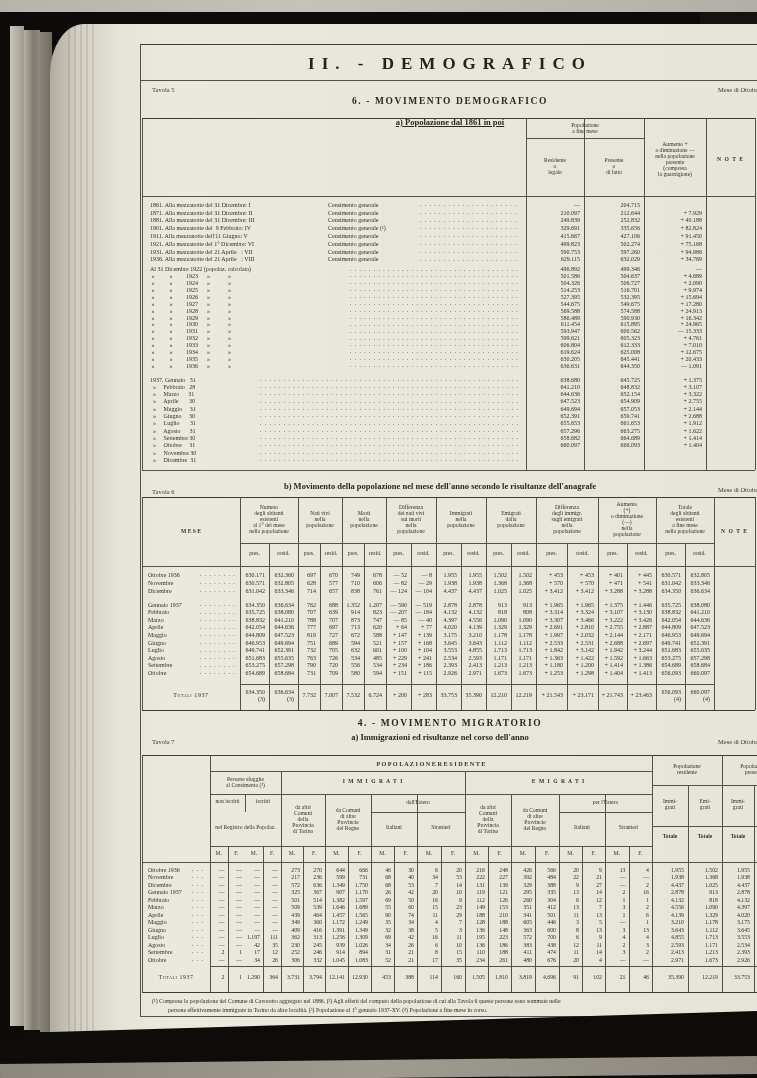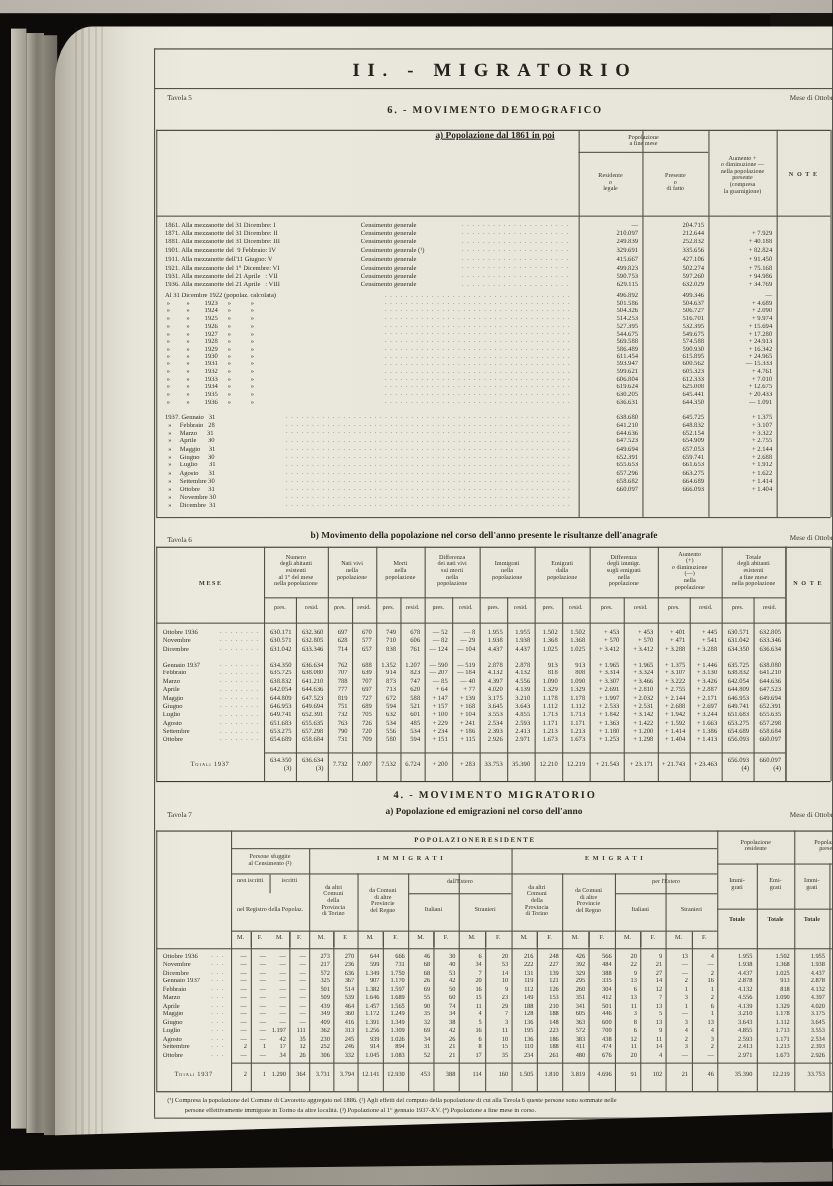--- a/index.html
+++ b/index.html
@@ -47,21 +47,21 @@
   <div class="abs top-strip"></div>
   <div class="abs corner-tr"></div>
   <div class="abs page-stack-1"></div>
   <div class="abs page-stack-2"></div>
   <div class="abs page-stack-3"></div>
 
   <div class="abs page"></div>
 
   <div class="abs" id="content" style="left:0;top:0;width:757px;height:1078px;">
 
-    <div class="t title center" style="left:230px;top:54px;width:440px;">II.  -  MIGRATORIO</div>
+    <div class="t title center" style="left:230px;top:54px;width:440px;">II.  -  DEMOGRAFICO</div>
 
     <div class="line thick" style="left:140px;top:44px;width:617px;height:1.2px;"></div>
     <div class="line" style="left:140px;top:80px;width:617px;height:0.8px;"></div>
     <div class="line" style="left:140px;top:44px;width:0.8px;height:972px;"></div>
     <div class="line" style="left:140px;top:1016px;width:617px;height:0.8px;"></div>
 
     <div class="t meta" style="left:152px;top:86px;">Tavola 5</div>
     <div class="t meta" style="left:718px;top:86px;width:60px;white-space:nowrap;">Mese di Ottobre</div>
     <div class="t sec-title center" style="left:250px;top:96px;width:400px;">6. - MOVIMENTO DEMOGRAFICO</div>
     <div class="t sec-sub center" style="left:250px;top:118px;width:400px;text-decoration:underline;">a) Popolazione dal 1861 in poi</div>
@@ -229,21 +229,21 @@
         <div class="cell vnum" style="left: 584px; top: 449px; width: 60px; height: 7.3px; position: absolute;"></div>
         <div class="cell vnum" style="left: 644px; top: 449px; width: 62px; height: 7.3px; position: absolute;"></div>
         <div class="cell lbl" style="left: 150px; top: 456.3px; width: 370px; height: 7.3px; position: absolute;"><span style="width: 110px; white-space: pre;">  »     Dicembre  31</span><span class="lead"></span></div>
         <div class="cell vnum" style="left: 526px; top: 456.3px; width: 58px; height: 7.3px; position: absolute;"></div>
         <div class="cell vnum" style="left: 584px; top: 456.3px; width: 60px; height: 7.3px; position: absolute;"></div>
         <div class="cell vnum" style="left: 644px; top: 456.3px; width: 62px; height: 7.3px; position: absolute;"></div>
       </div>
 
     <div class="t meta" style="left:152px;top:488px;">Tavola 6</div>
     <div class="t meta" style="left:718px;top:486px;width:60px;white-space:nowrap;">Mese di Ottobre</div>
-    <div class="t sec-sub center" style="left:190px;top:482px;width:500px;">b) Movimento della popolazione nel corso dell'anno presente le risultanze dell'anagrafe</div>
+    <div class="t sec-sub center" style="left:190px;top:482px;width:500px;">b) Movimento della popolazione nel mese dell'anno secondo le risultanze dell'anagrafe</div>
 
     <div id="tav6">
         <div class="line thick" style="left: 142px; top: 497px; width: 613px; height: 1.3px; position: absolute;"></div>
         <div class="line" style="left: 142px; top: 566px; width: 613px; height: 0.8px; position: absolute;"></div>
         <div class="line thick" style="left: 142px; top: 710px; width: 613px; height: 0.9px; position: absolute;"></div>
         <div class="line" style="left: 142px; top: 497px; width: 0.7px; height: 213px; position: absolute;"></div>
         <div class="line" style="left: 755px; top: 497px; width: 0.7px; height: 213px; position: absolute;"></div>
         <div class="line" style="left: 240px; top: 497px; width: 0.6px; height: 213px; position: absolute;"></div>
         <div class="line" style="left: 298px; top: 497px; width: 0.6px; height: 213px; position: absolute;"></div>
         <div class="line" style="left: 342px; top: 497px; width: 0.6px; height: 213px; position: absolute;"></div>
@@ -592,21 +592,21 @@
         <div class="cell vnum" style="left: 627px; top: 687px; width: 29px; height: 17px; position: absolute;">+ 23.463</div>
         <div class="cell vnum" style="left: 656px; top: 687px; width: 29px; height: 17px; position: absolute;">656.093
 (4)</div>
         <div class="cell vnum" style="left: 685px; top: 687px; width: 29px; height: 17px; position: absolute;">660.097
 (4)</div>
       </div>
 
     <div class="t sec-title center" style="left:250px;top:718px;width:400px;">4. - MOVIMENTO MIGRATORIO</div>
     <div class="t meta" style="left:152px;top:738px;">Tavola 7</div>
     <div class="t meta" style="left:718px;top:738px;width:60px;white-space:nowrap;">Mese di Ottobre</div>
-    <div class="t sec-sub center" style="left:200px;top:733px;width:480px;">a) Popolazione ed emigrazioni nel corso dell'anno</div>
+    <div class="t sec-sub center" style="left:200px;top:733px;width:480px;">a) Immigrazioni ed risultanze nel corso dell'anno</div>
 
     <div id="tav7">
         <div class="line thick" style="left: 142px; top: 755px; width: 644px; height: 1.3px; position: absolute;"></div>
         <div class="line" style="left: 142px; top: 862px; width: 644px; height: 0.8px; position: absolute;"></div>
         <div class="line thick" style="left: 142px; top: 992px; width: 644px; height: 0.9px; position: absolute;"></div>
         <div class="line" style="left: 142px; top: 755px; width: 0.7px; height: 237px; position: absolute;"></div>
         <div class="line" style="left: 210px; top: 755px; width: 0.6px; height: 237px; position: absolute;"></div>
         <div class="line" style="left: 281px; top: 771px; width: 0.6px; height: 221px; position: absolute;"></div>
         <div class="line" style="left: 465px; top: 771px; width: 0.6px; height: 221px; position: absolute;"></div>
         <div class="line" style="left: 652px; top: 755px; width: 0.7px; height: 237px; position: absolute;"></div>

